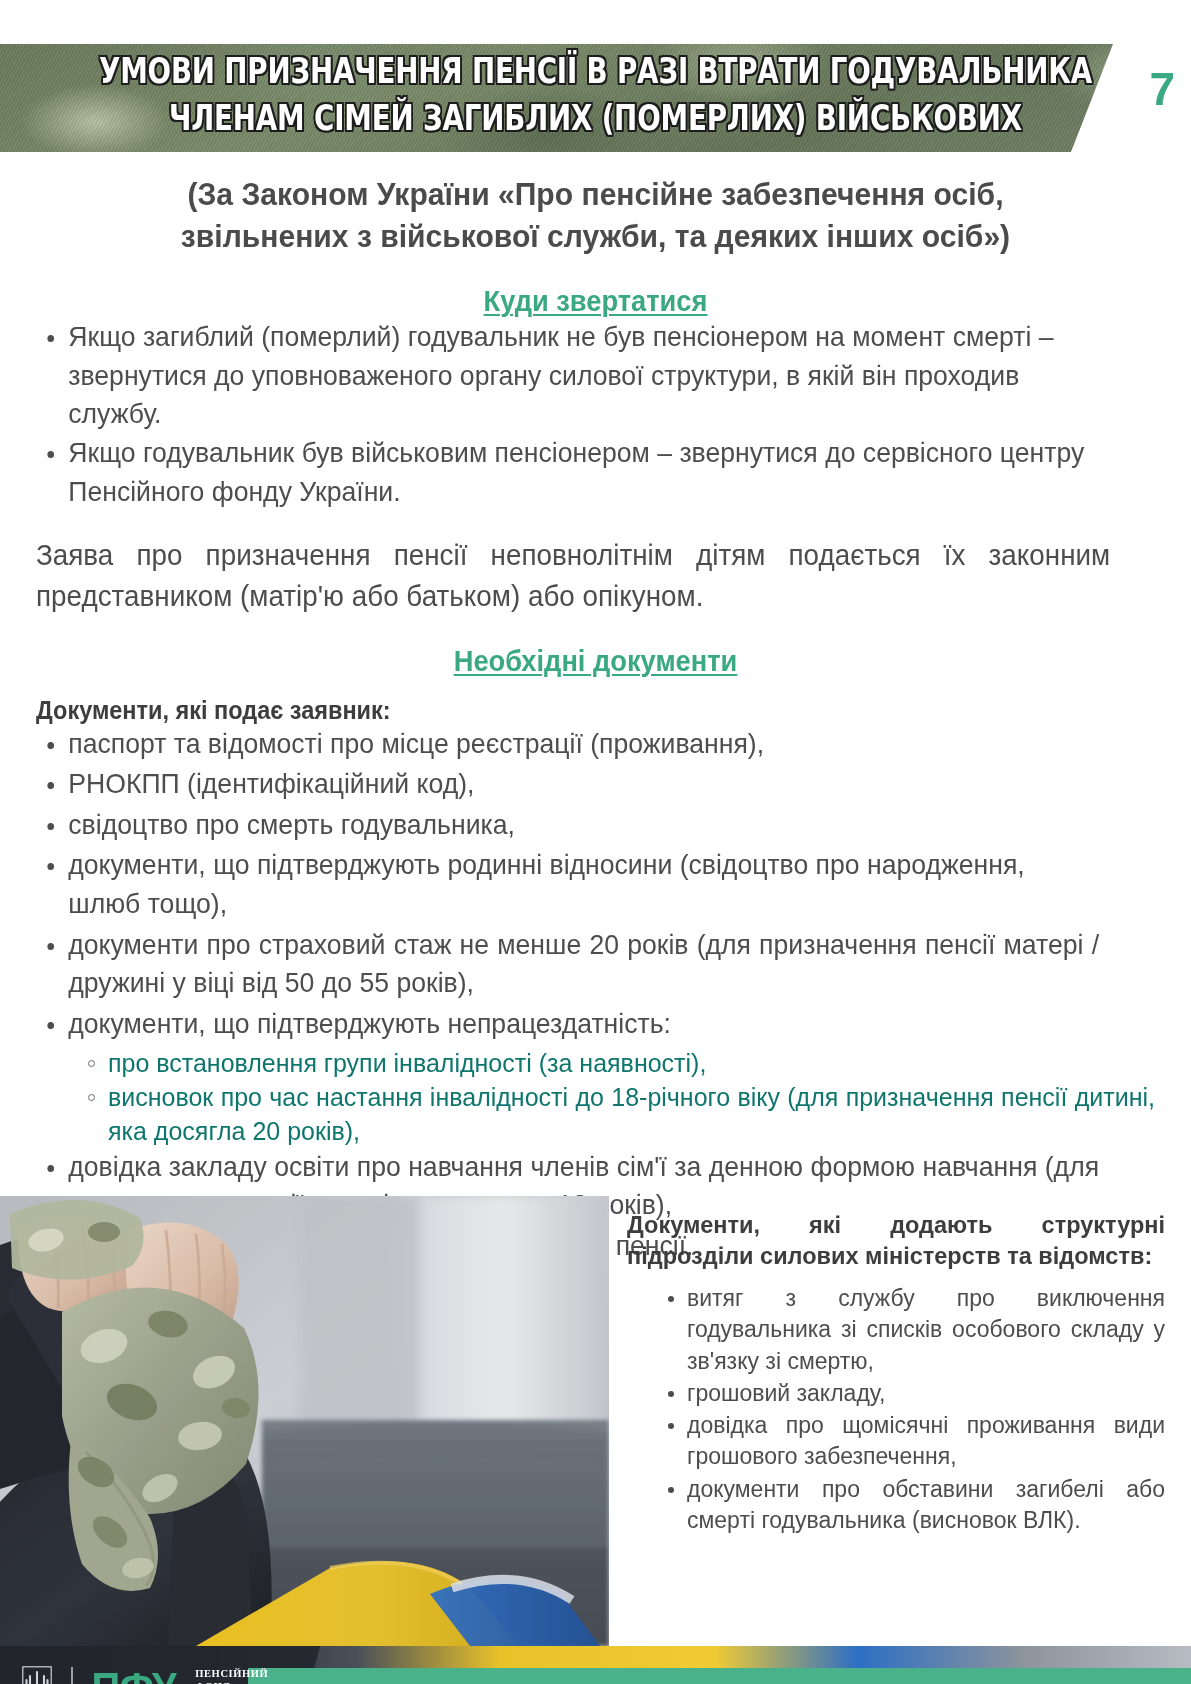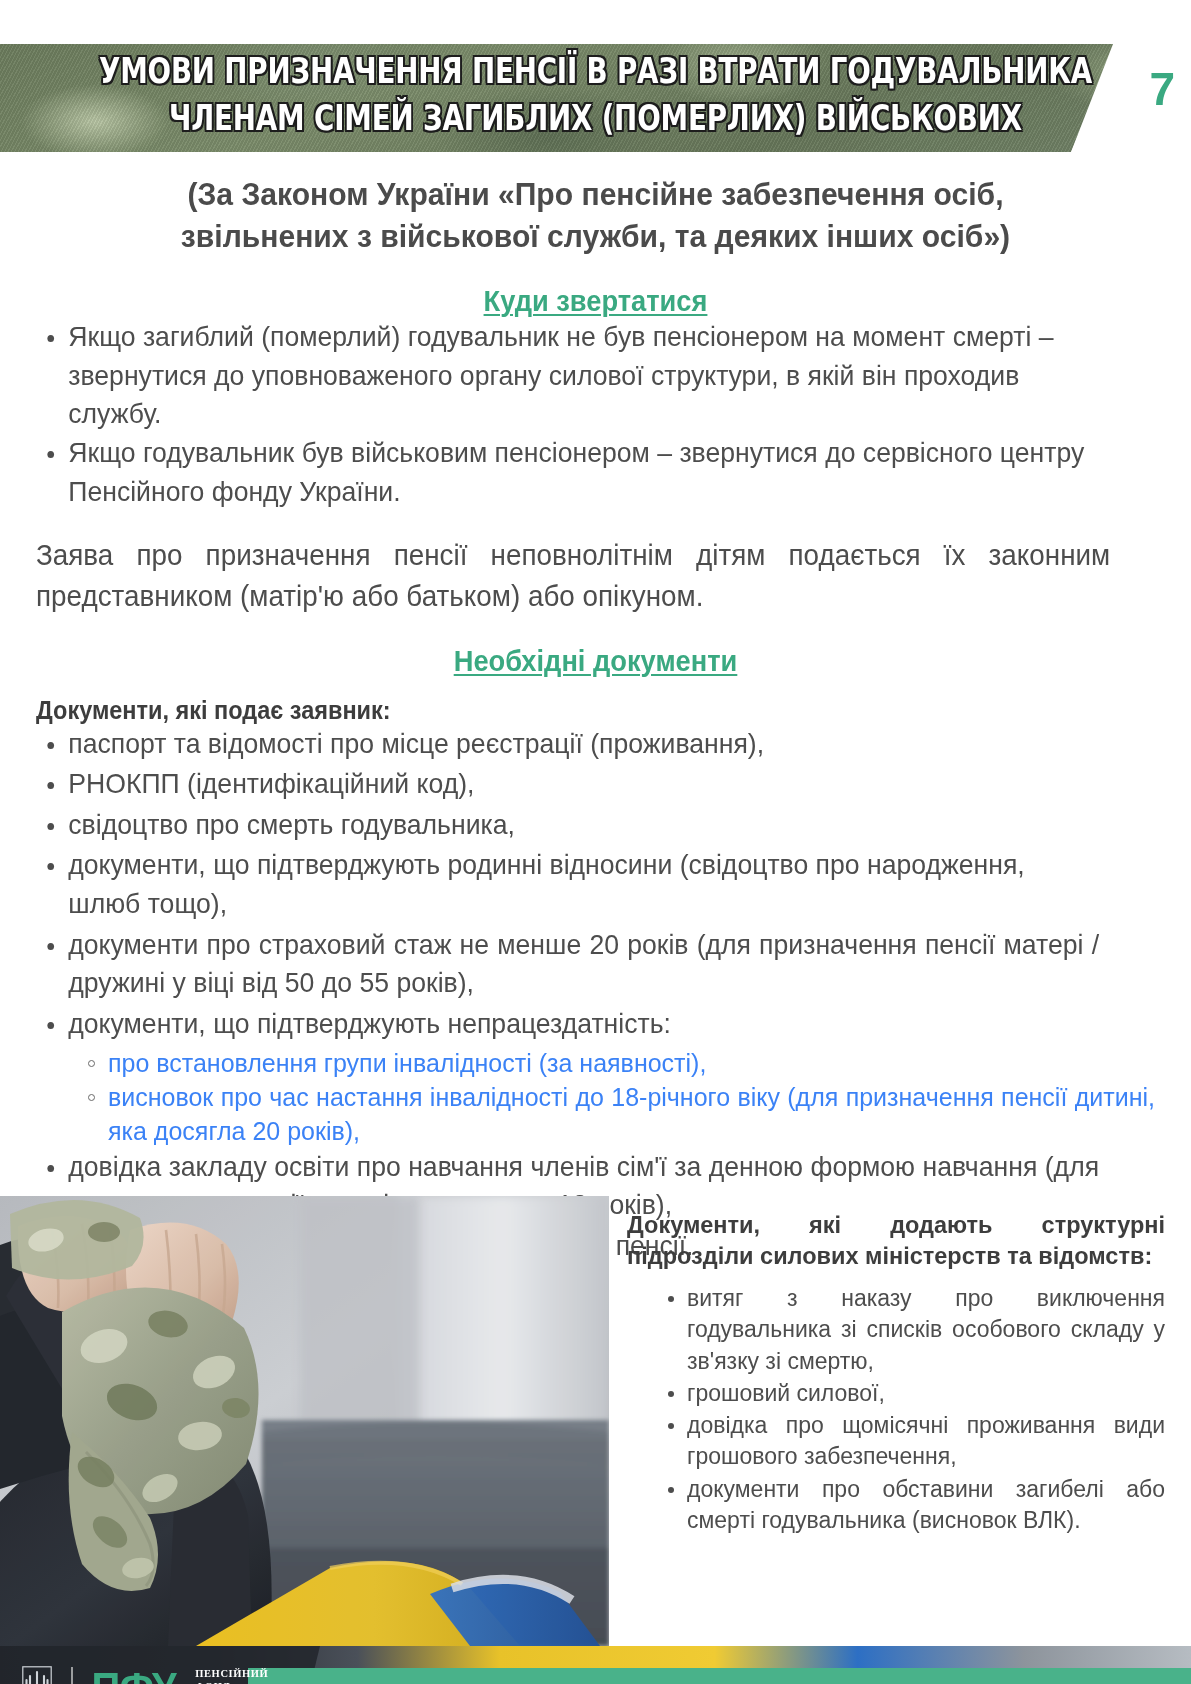--- a/index.html
+++ b/index.html
@@ -189,21 +189,21 @@
     list-style: none;
     margin: 0 0 0 44px;
     padding: 0;
   }
   ul.sub-bullets > li {
     position: relative;
     padding-left: 28px;
     font-size: 25px;
     line-height: 1.36;
     font-family: "Liberation Sans Narrow", "Liberation Sans", sans-serif;
-    color: #3b82f6;
+    color: #0f766e;
     text-align: justify;
   }
   ul.sub-bullets > li::before {
     content: "";
     position: absolute;
     left: 8px;
     top: 14px;
     width: 7px; height: 7px;
     border-radius: 50%;
     border: 1.4px solid #6a6a6a;
@@ -509,22 +509,22 @@
           <path d="M452 392 Q520 370 572 404" stroke="#dfe3ea" stroke-width="9" fill="none" opacity="0.85"></path>
         </g>
 
         <rect x="0" y="0" width="609" height="450" fill="#8a9099" opacity="0.05"></rect>
       </svg>
     </div>
 
     <div class="right-col">
       <div class="right-head">Документи, які додають структурні підрозділи силових міністерств та відомств:</div>
       <ul class="right-bullets">
-        <li>витяг з наказу про виключення годувальника зі списків особового складу у зв'язку зі смертю,</li>
-        <li>грошовий силової,</li>
+        <li>витяг з службу про виключення годувальника зі списків особового складу у зв'язку зі смертю,</li>
+        <li>грошовий закладу,</li>
         <li>довідка про щомісячні проживання види грошового забезпечення,</li>
         <li>документи про обставини загибелі або смерті годувальника (висновок ВЛК).</li>
       </ul>
     </div>
   </div>
 
   <div class="footer">
     <div class="footer-photo-strip">
       <svg viewBox="0 0 1191 82" preserveAspectRatio="none" aria-hidden="true">
         <defs>

